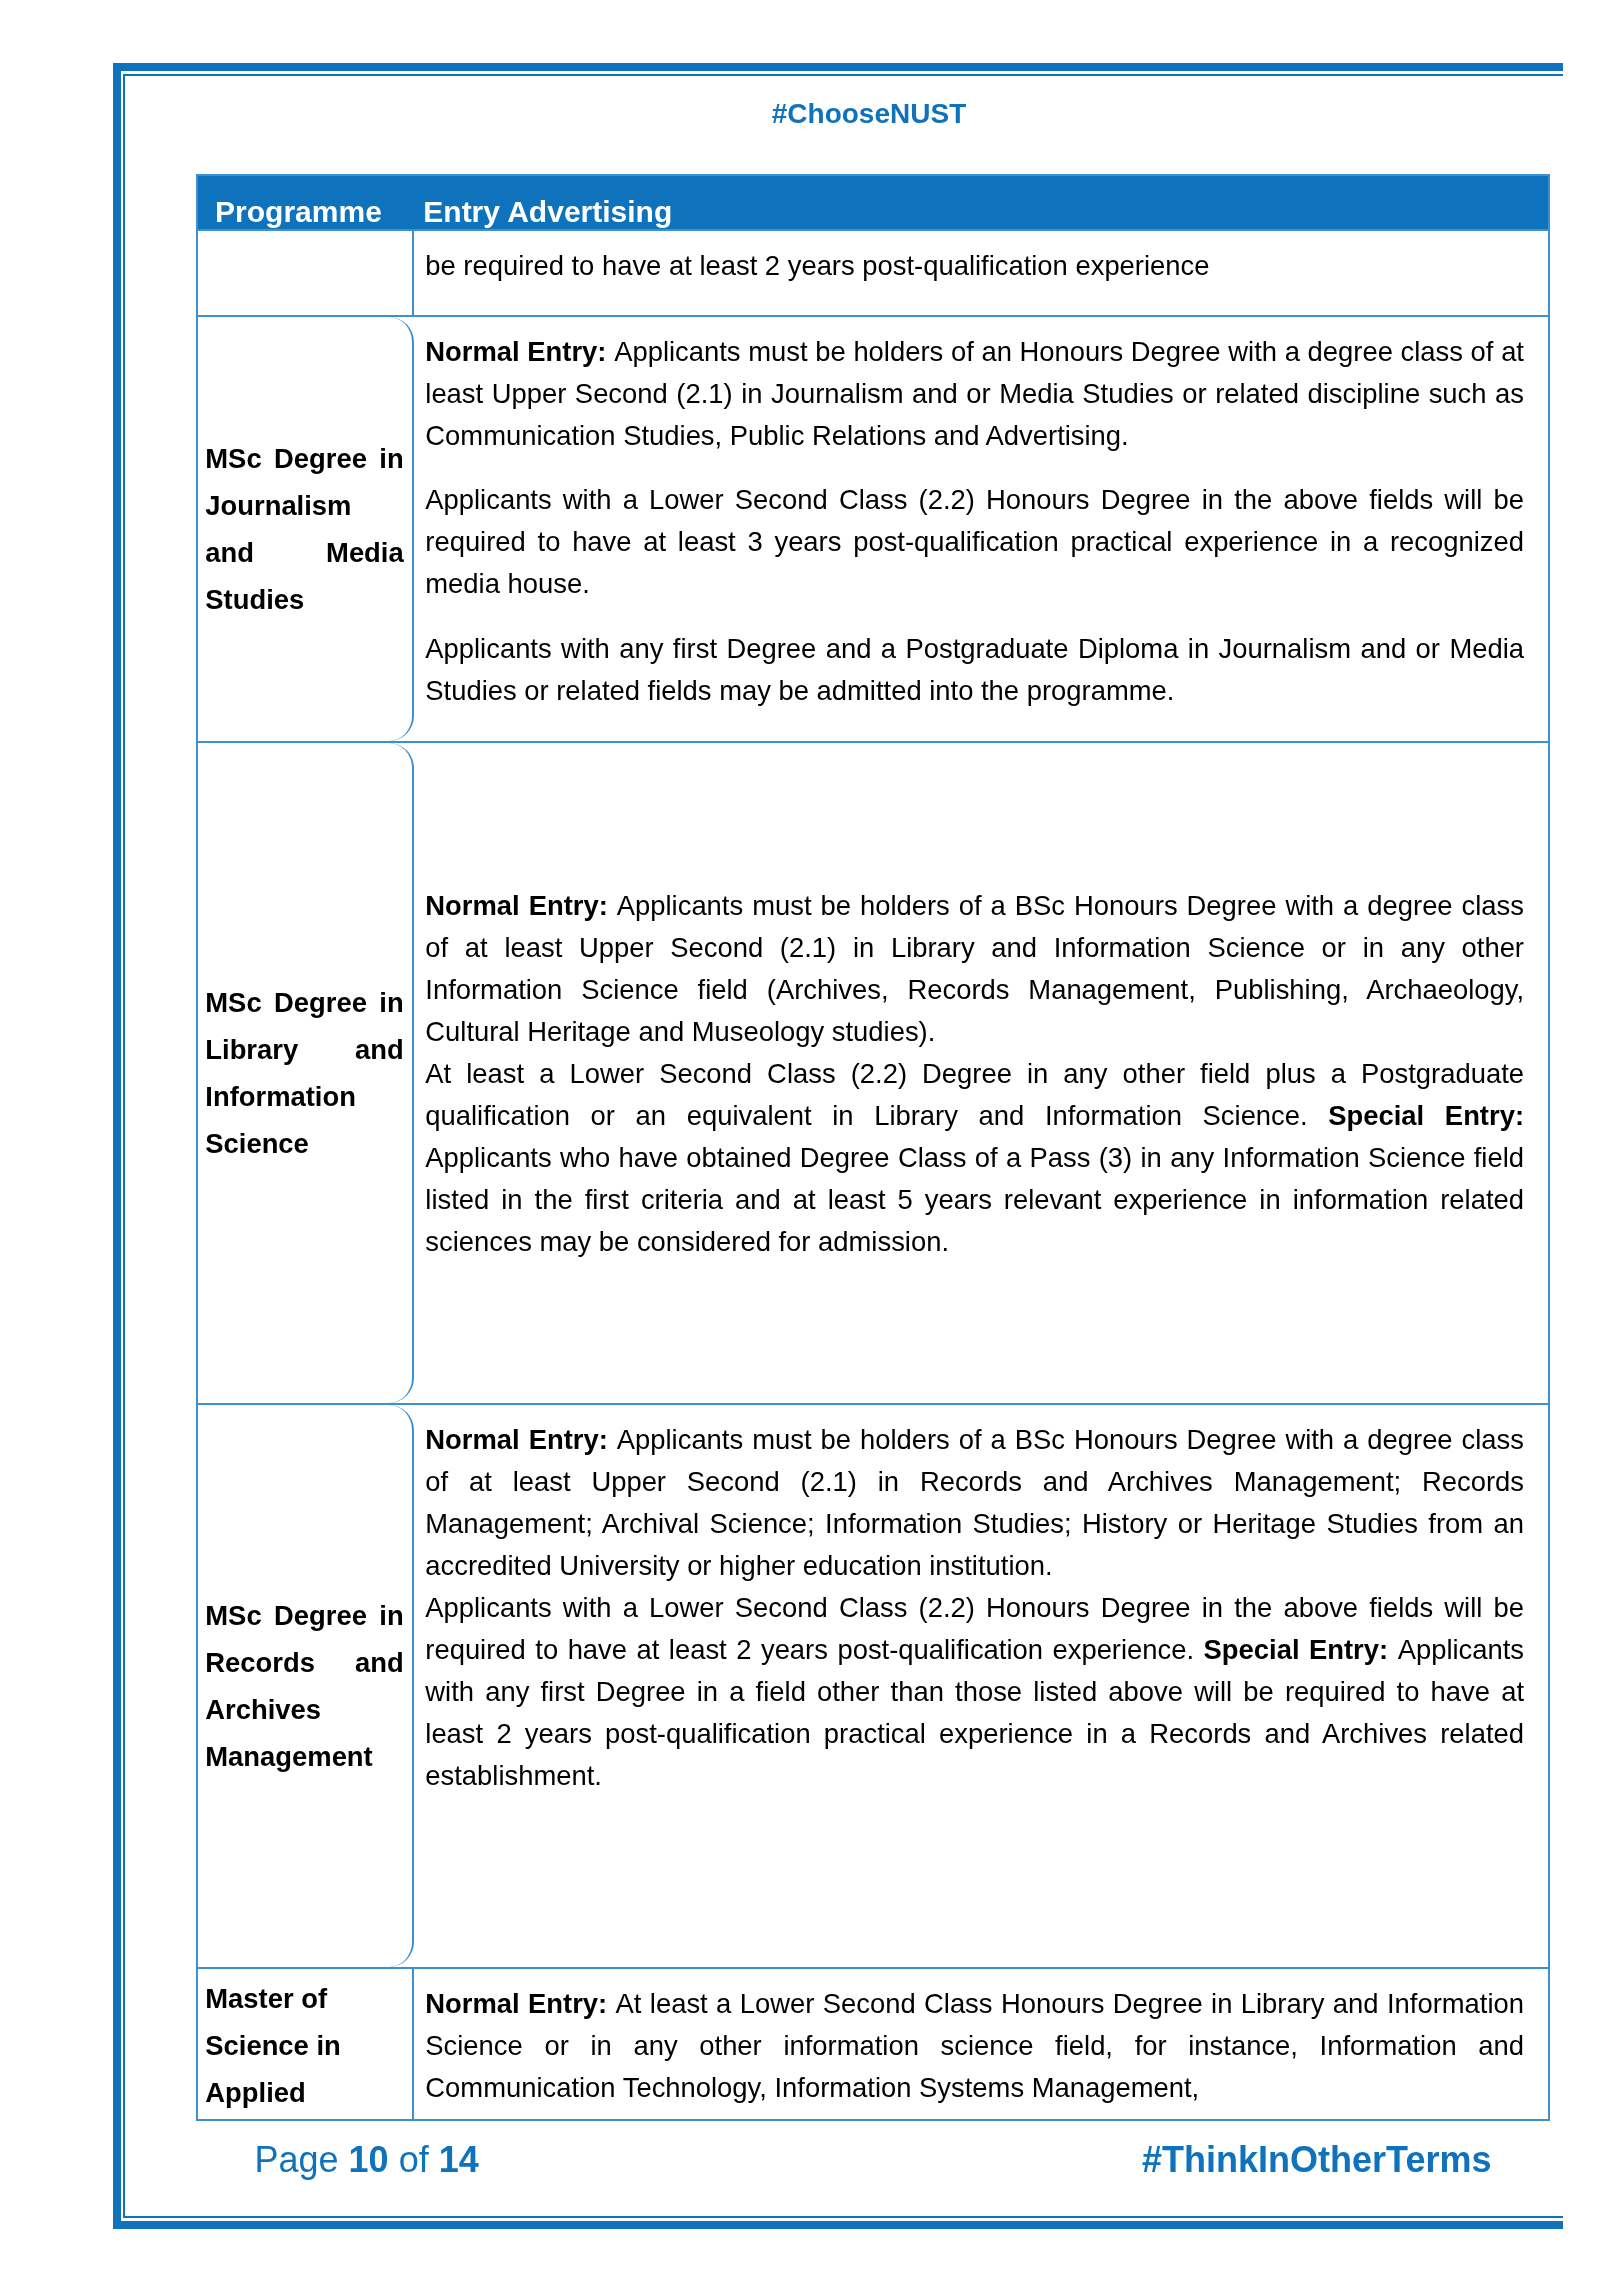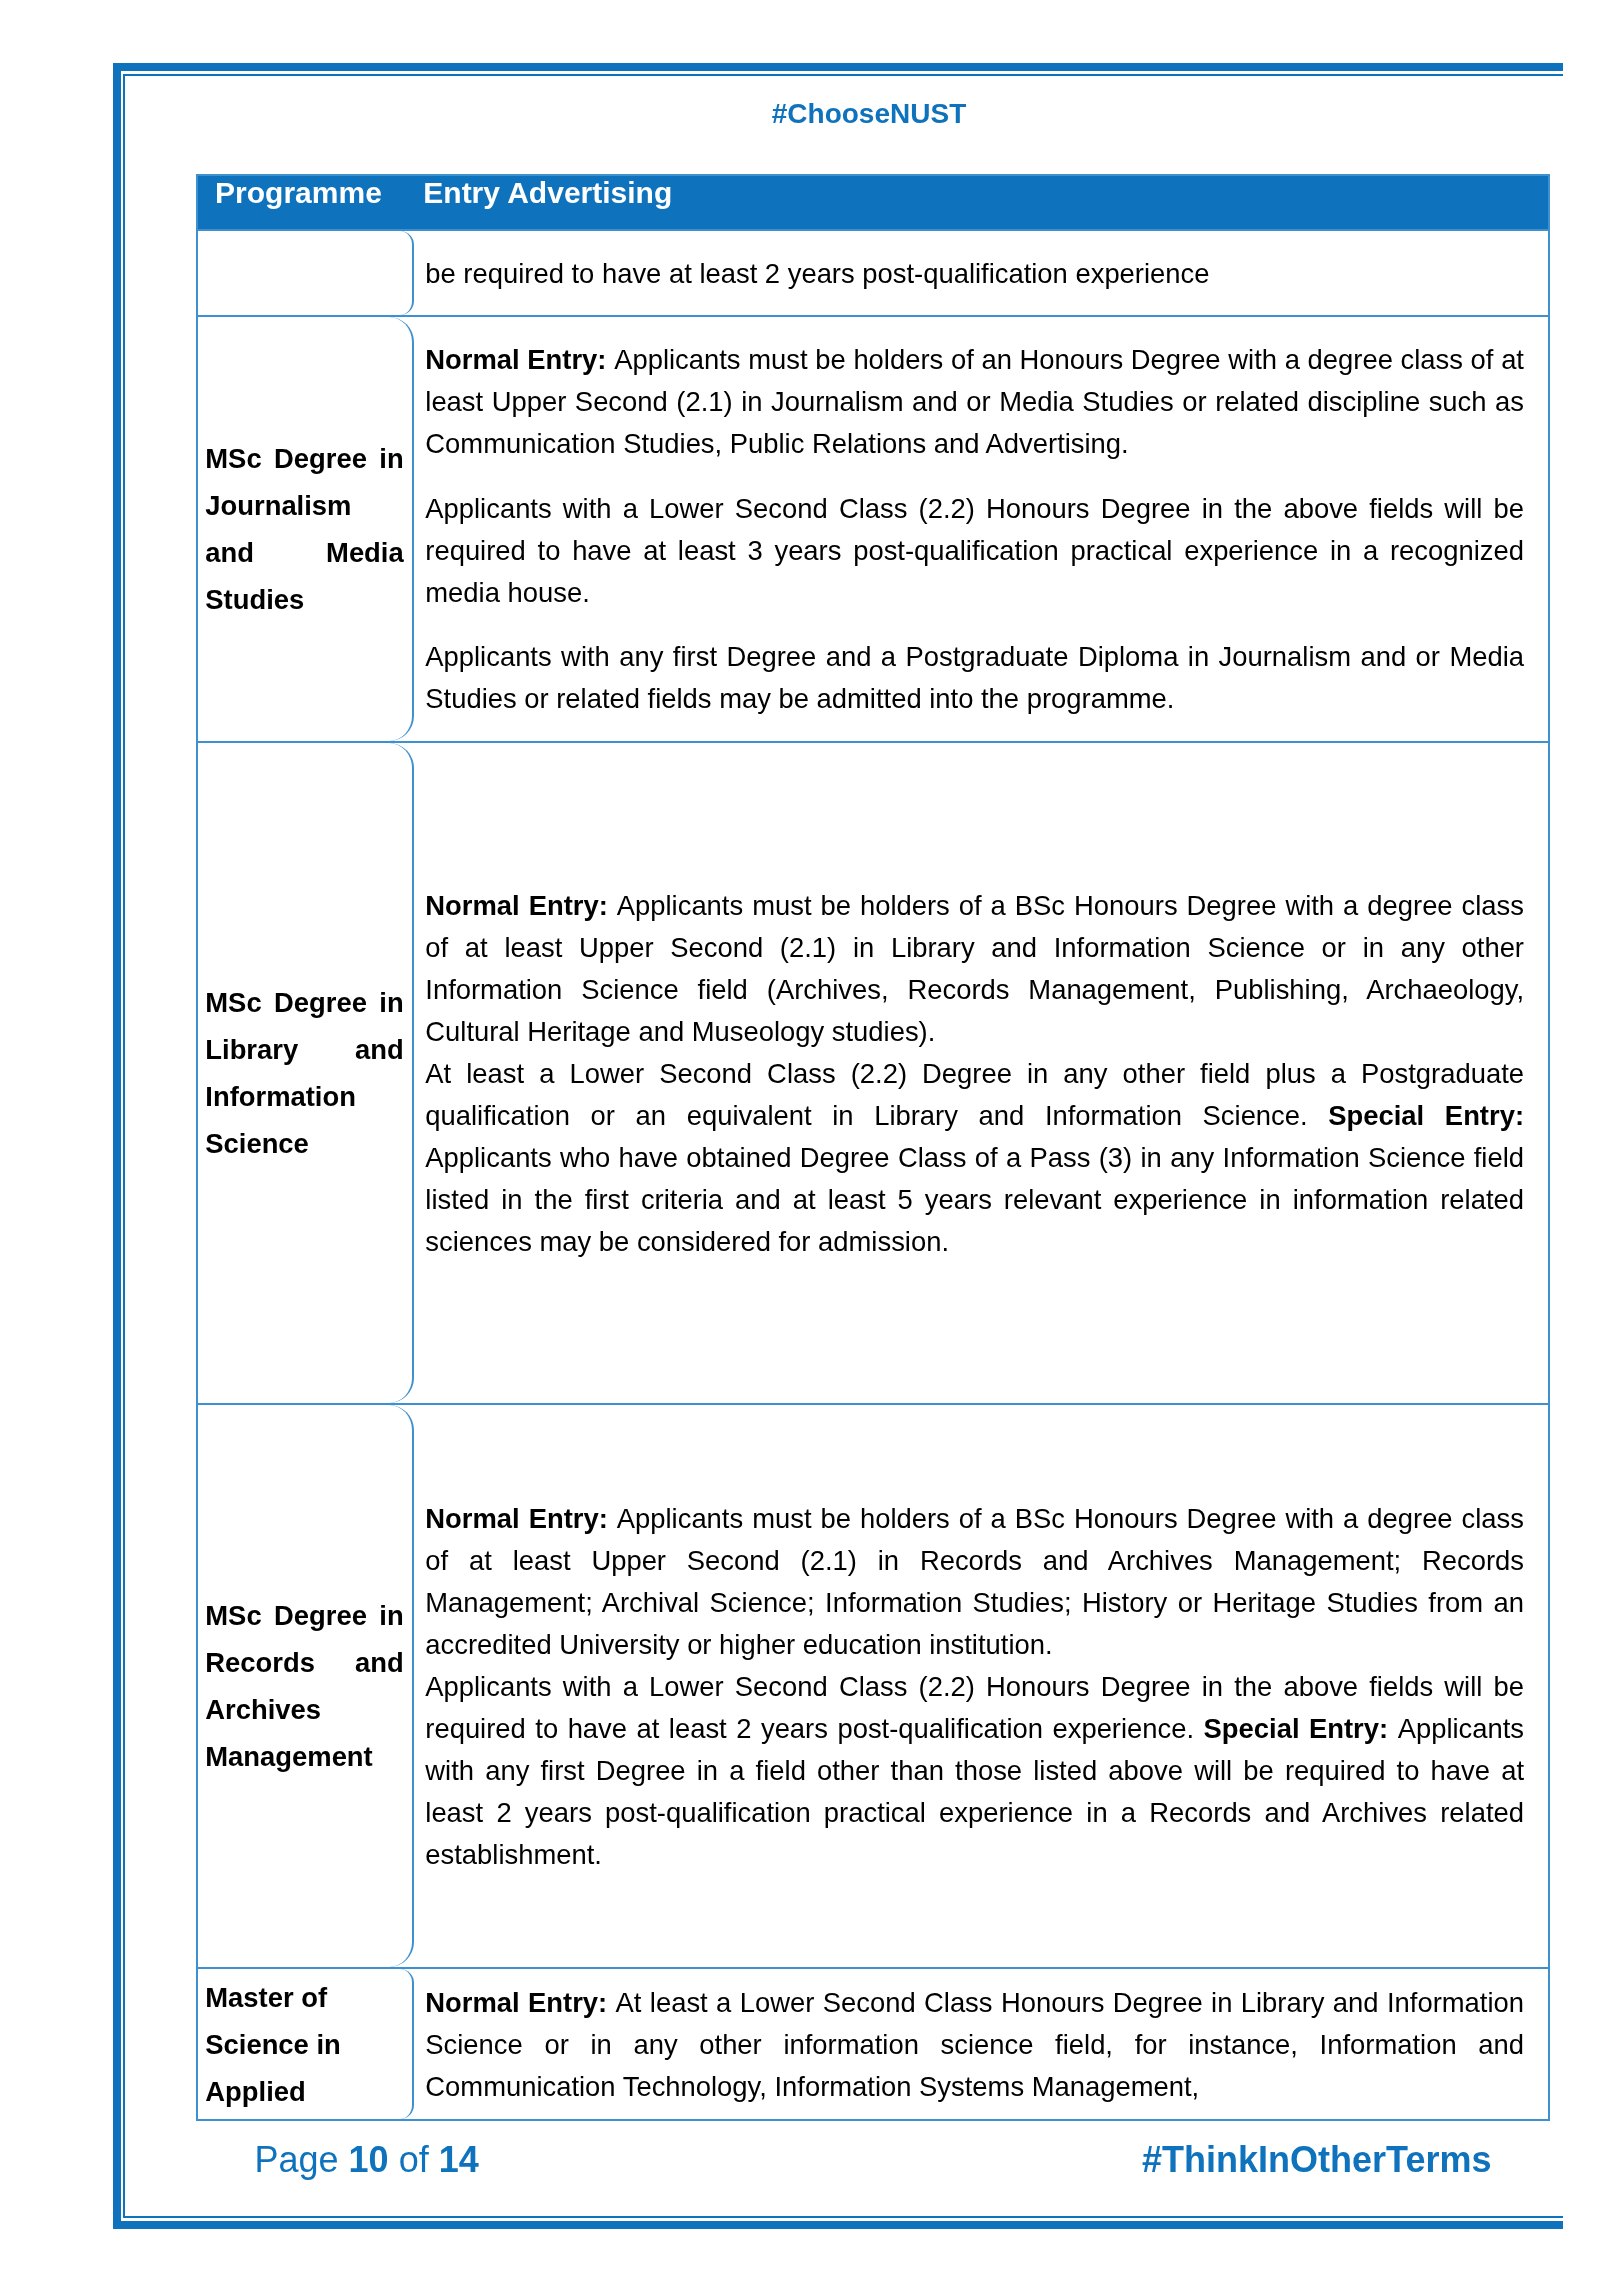--- a/index.html
+++ b/index.html
@@ -26,39 +26,39 @@
   .hashtag-top{
     position:absolute;left:0;top:98px;width:1621px;
     text-align:center;font-weight:bold;font-size:28px;color:var(--blue);
   }
   .req-table{
     position:absolute;left:137px;top:174px;width:1354px;
     border:2px solid var(--grid);box-sizing:border-box;
     font-size:27.4px;
   }
   .t-header{
-    display:flex;align-items:flex-start;height:53px;
+    display:flex;align-items:flex-end;height:53px;
     background:var(--blue);color:#ffffff;font-weight:bold;font-size:30px;
     box-sizing:border-box;
   }
   .h-prog{width:216px;flex:0 0 216px;padding-left:17.6px;box-sizing:border-box;}
   .h-entry{flex:1;padding-left:9.8px;}
   .t-row{display:flex;border-top:2px solid var(--grid);box-sizing:border-box;}
   .cell-prog{
     width:216px;flex:0 0 216px;border-right:2px solid var(--grid);
     padding:5.9px 7.8px;box-sizing:border-box;
     font-weight:bold;line-height:47px;
     display:flex;flex-direction:column;
   }
   .cell-entry{
     flex:1;padding:13.7px 23.5px 11.8px 11.8px;box-sizing:border-box;
     text-align:justify;display:flex;flex-direction:column;
   }
   .valign-center{justify-content:center;}
-  .valign-top{justify-content:center;border-radius:14px;}
+  .valign-top{justify-content:flex-start;}
   .align-justify{text-align:justify;border-radius:25px;}
   .align-left{text-align:left;}
   .para{line-height:42px;margin:0;}
   .para.spaced{margin-top:22.5px;}
   .r0{min-height:86px;}
   .r1{min-height:426px;}
   .r2{min-height:662px;}
   .r3{min-height:564px;}
   .r4{height:152px;overflow:hidden;}
   .footer{

